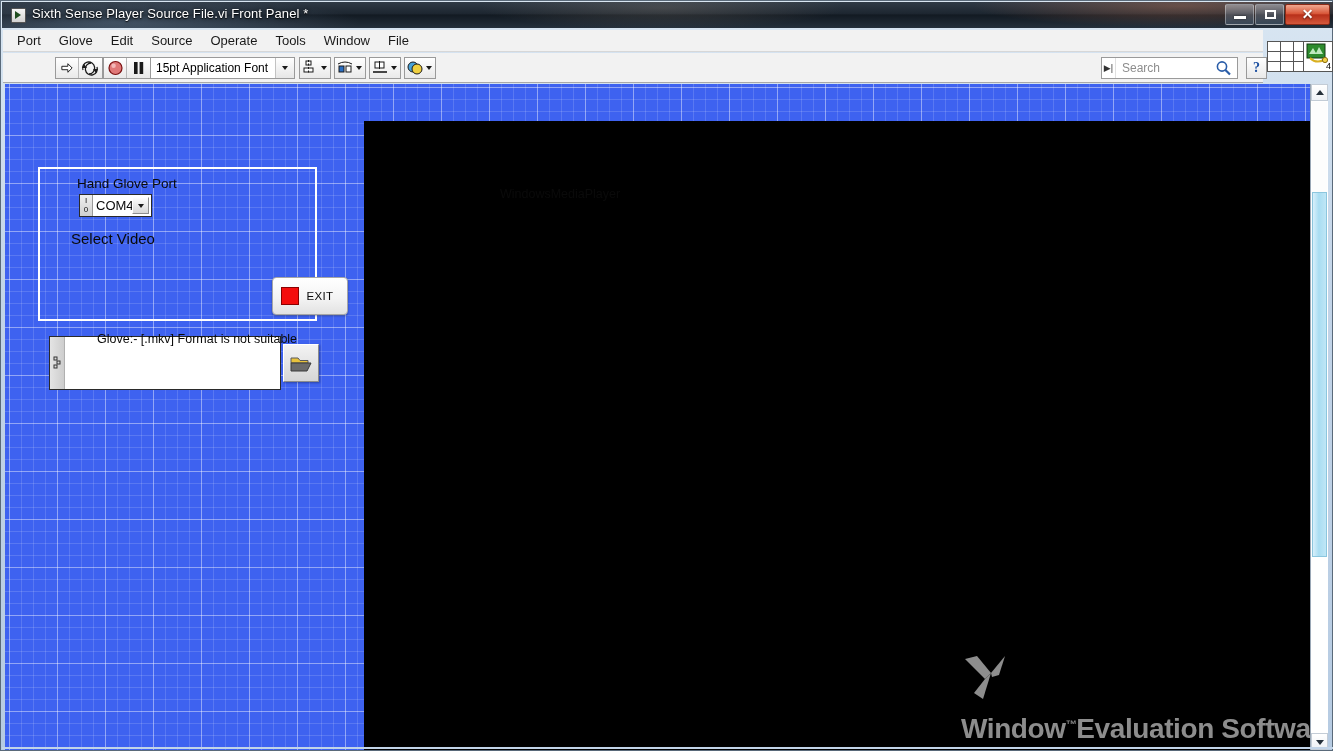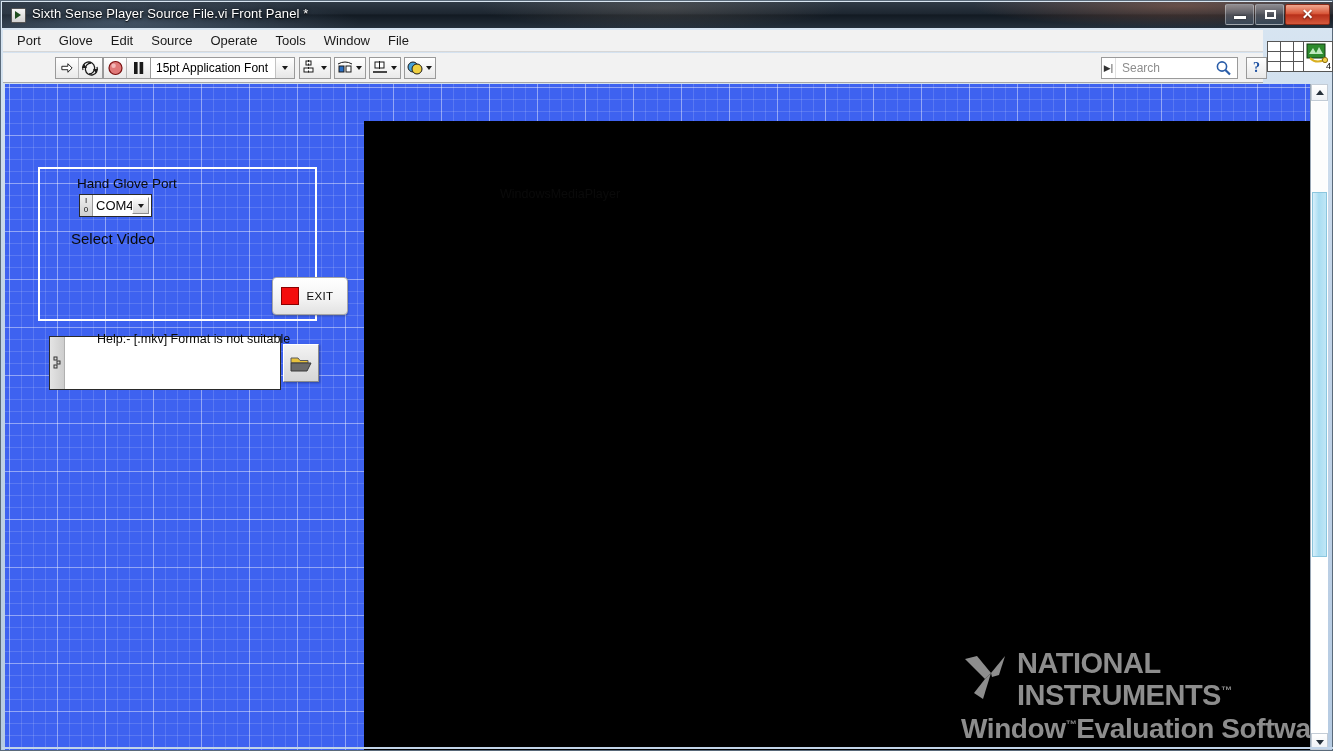--- a/index.html
+++ b/index.html
@@ -713,24 +713,20 @@
 
       <div class="wmp-area">
         <div class="ni-watermark">
           <div class="ni-row1">
             <svg class="icon-svg ni-logo" viewBox="0 0 52 52">
               <path d="M6 4 L20 4 L38 26 L38 8 L46 8 L46 48 L34 48 L14 24 L14 48 L6 48 Z" fill="#8d8d8d" opacity="0"></path>
               <path d="M4 6 L16 3 L30 20 L24 26 Z" fill="#8d8d8d"></path>
               <path d="M24 26 L30 20 L22 46 L13 40 Z" fill="#8d8d8d"></path>
               <path d="M30 20 L44 3 L38 22 L31 24 Z" fill="#8d8d8d"></path>
             </svg>
-            <div class="ni-words">
-              <div>NATIONAL</div>
-              <div><span>INSTRUMENTS</span><span class="ni-tm">™</span></div>
-            </div>
           </div>
           <div class="ni-row2"><span>Window</span><span class="ni-tm">™</span><span>Evaluation Software</span></div>
         </div>
       </div>
 
       <div class="wmp-label lv-label">WindowsMediaPlayer</div>
 
       <div class="deco-box"></div>
 
       <div class="lv-label lbl-hand">Hand Glove Port</div>
@@ -761,21 +757,21 @@
         </div>
         <div class="path-text"></div>
       </div>
       <div class="browse-btn">
         <svg class="icon-svg folder-ico" viewBox="0 0 24 18">
           <path d="M1 3 L8 3 L10 5.5 L18 5.5 L18 8 L1 8 Z" fill="#e8c23c" stroke="#5a5a5a" stroke-width="1"></path>
           <path d="M1 8 L21 8 L17 16 L1 16 Z" fill="#6a6a6a" stroke="#3a3a3a" stroke-width="1"></path>
         </svg>
       </div>
 
-      <div class="lv-label lbl-note">Help:-  [.mkv] Format is not suitable</div>
+      <div class="lv-label lbl-note">Glove:-  [.mkv] Format is not suitable</div>
     </div>
 
     <div class="vscroll">
       <div class="sb-arrow up">
         <div class="tri"></div>
       </div>
       <div class="sb-gap"></div>
       <div class="sb-thumb"></div>
       <div class="sb-arrow down">
         <div class="tri"></div>

